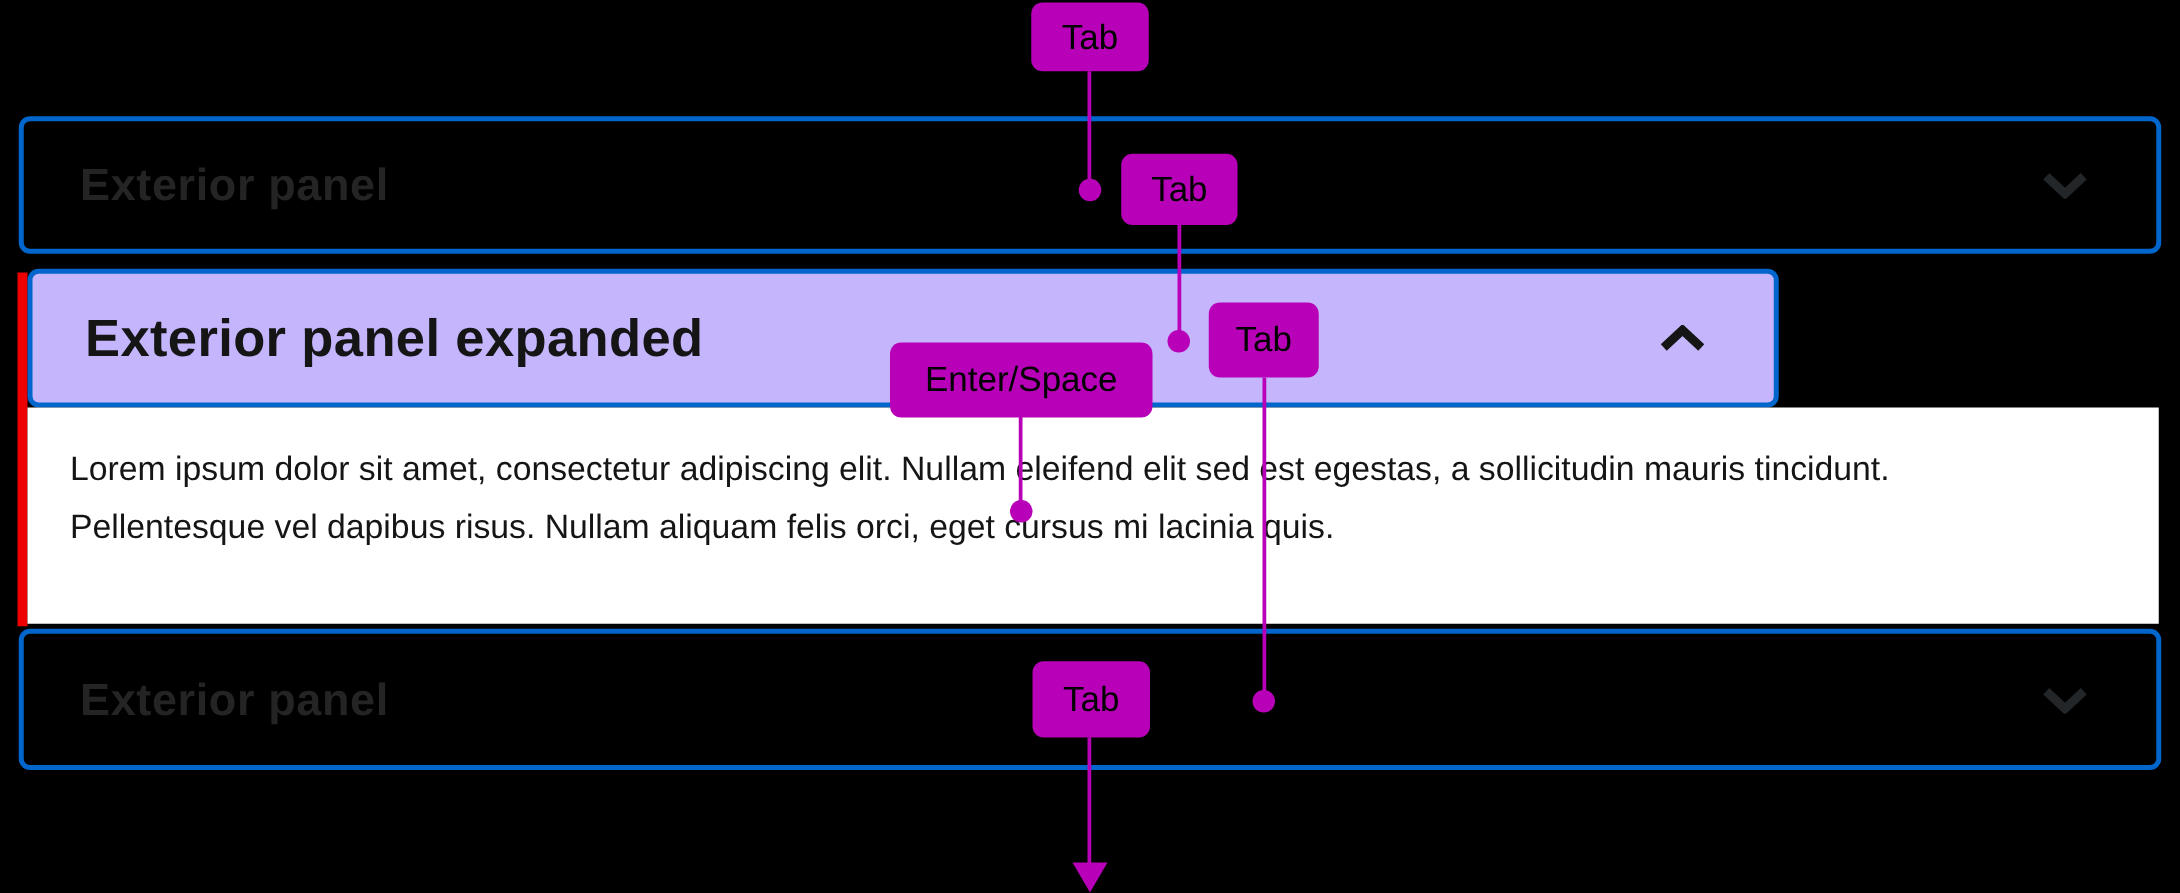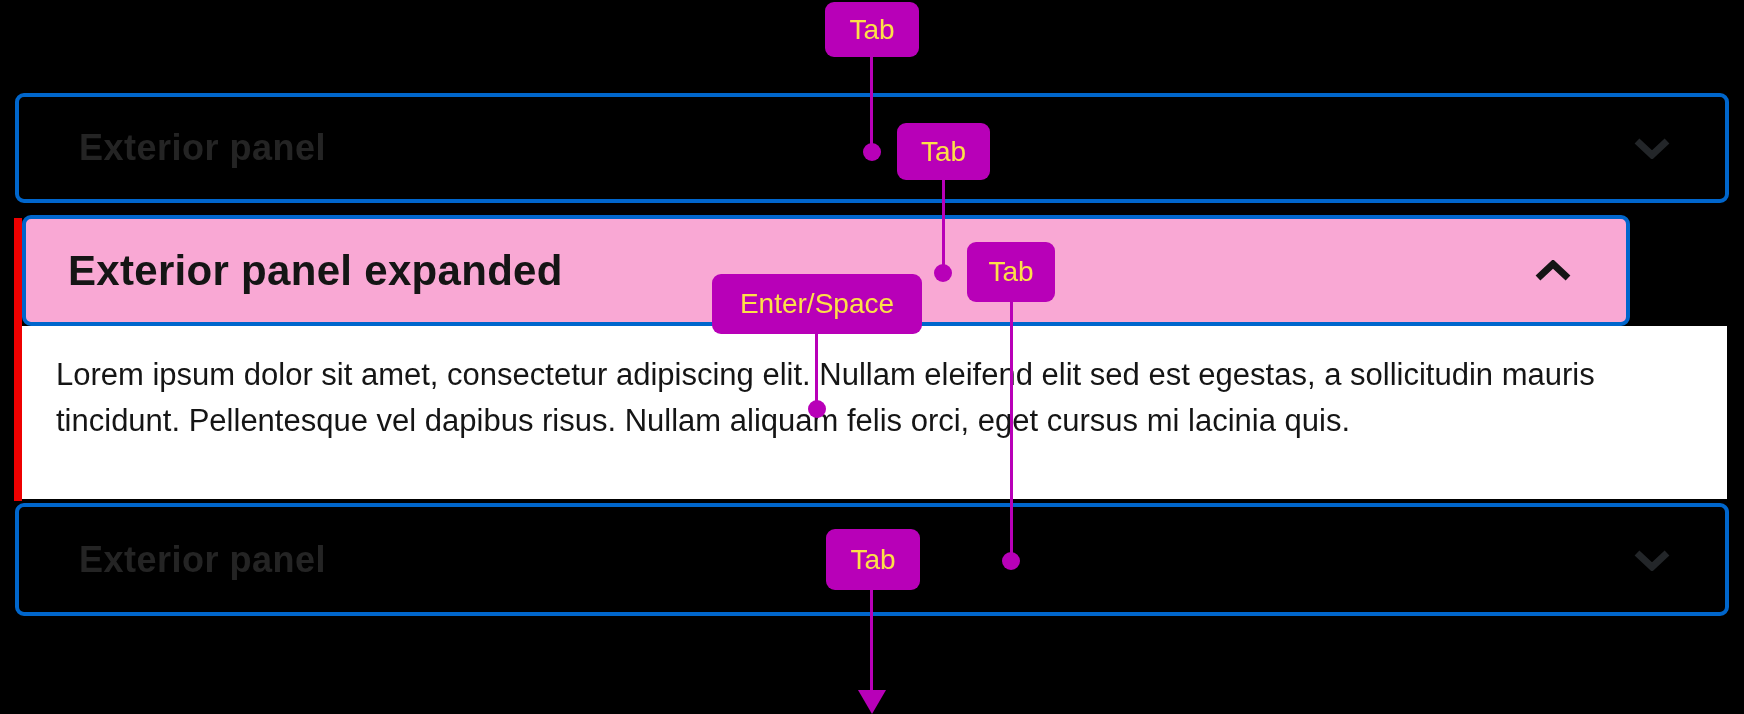--- a/index.html
+++ b/index.html
@@ -17,21 +17,20 @@
   
   .panel {
     position: absolute;
     left: 15px;
     width: 1714px;
     background: #000;
     border: 4px solid #0066cc;
     border-radius: 9px;
     display: flex;
     align-items: center;
-    padding-left: 15px;
   }
   .panel-collapsed-1 { top: 93px;  height: 110px; }
   .panel-collapsed-2 { top: 503px; height: 113px; }
   .panel .panel-label {
     margin-left: 45px;
     font-size: 36px;
     font-weight: 700;
     color: #242424;
     letter-spacing: 0.5px;
   }
@@ -42,23 +41,23 @@
     transform: translateY(-50%);
     color: #232629;
     line-height: 0;
   }
 
   
   .panel-expanded-header {
     position: absolute;
     left: 22px;
     top: 215px;
-    width: 1608px;
+    width: 1401px;
     height: 111px;
-    background: #f9a8d4;
+    background: #c4b5fd;
     border: 4px solid #0066cc;
     border-radius: 9px;
     display: flex;
     align-items: center;
   }
   .panel-expanded-header .panel-label-expanded {
     margin-left: 42px;
     font-size: 42px;
     font-weight: 700;
     color: #151515;
@@ -90,30 +89,30 @@
     top: 326px;
     width: 1705px;
     height: 173px;
     background: #ffffff;
   }
   .panel-body .body-text {
     position: absolute;
     left: 34px;
     top: 26px;
     width: 1580px;
-    font-size: 31px;
+    font-size: 27px;
     line-height: 46px;
     color: #151515;
   }
 
   
   .badge {
     position: absolute;
     background: #b800b8;
-    color: #fde047;
+    color: #000000;
     border-radius: 9px;
     display: flex;
     align-items: center;
     justify-content: center;
     font-size: 28px;
     font-weight: 400;
     z-index: 20;
   }
   .badge-tab-top    { left: 825px; top: 2px;   width: 94px;  height: 55px; }
   .badge-tab-p1     { left: 897px; top: 123px; width: 93px;  height: 57px; }

